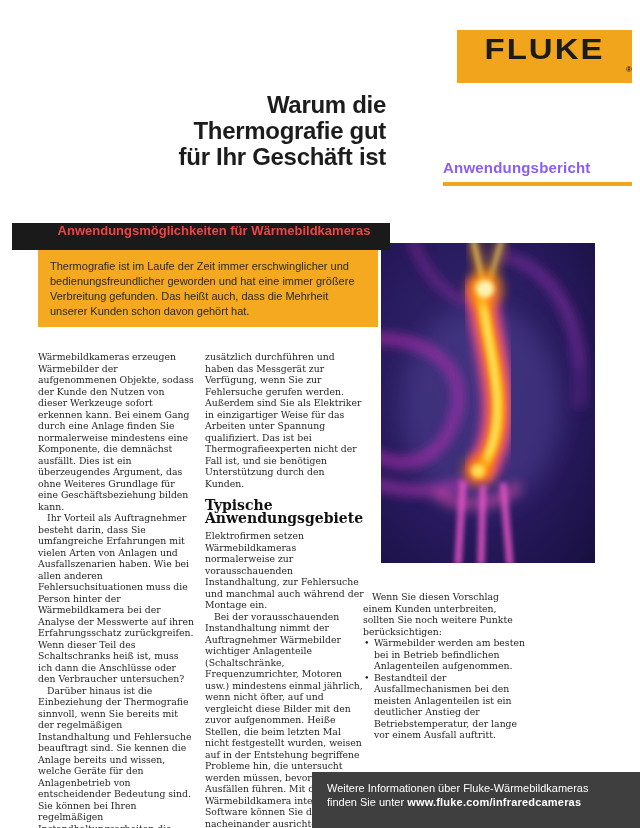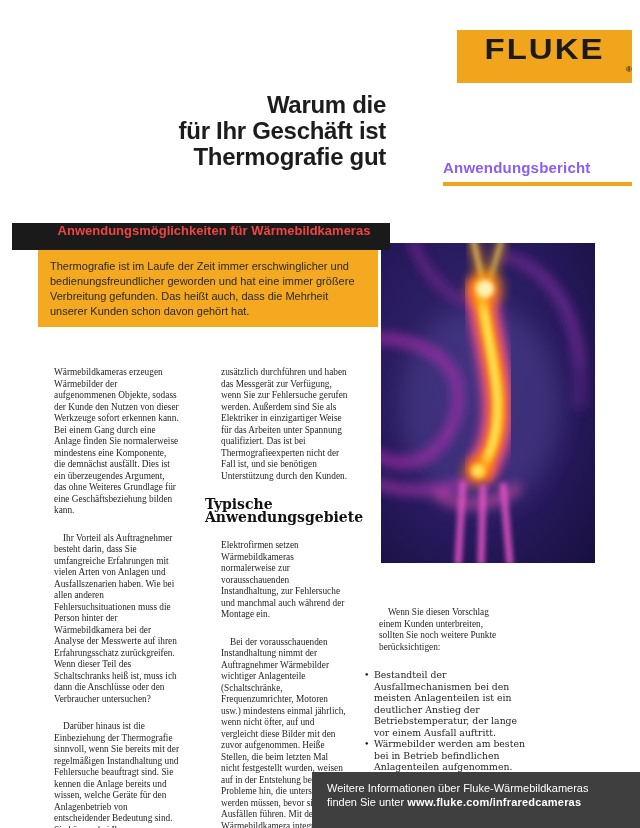--- a/index.html
+++ b/index.html
@@ -59,21 +59,21 @@
   .thermal{
     left:381px;top:243px;width:214px;height:320px;z-index:1;
   }
   .thermal svg{display:block;width:214px;height:320px;}
 
   
   .col{
     font-family:"DejaVu Serif",serif;
     font-size:9.3px;line-height:11.5px;color:#1f1f1f;
   }
-  .col p{margin:16px;font-family:Liberation Serif, serif;}
+  .col p{margin:0;}
   .col p.ind{text-indent:9px;}
   .col-1{left:38px;top:351px;width:157px;}
   .col-2{left:205px;top:351px;width:160px;}
   .col-3{left:363px;top:591px;width:163px;}
   .col-heading{
     font-family:"DejaVu Serif",serif;font-weight:700;
     font-size:14px;line-height:13px;color:#111;
     margin:10px 0 5px 0;width:130px;
   }
   .bullet-list{margin:0;padding:0;list-style:none;}
@@ -96,22 +96,22 @@
 </head>
 <body>
 
 <div class="abs logo-box">
   <span class="logo-text">FLUKE</span>
   <span class="logo-reg">®</span>
 </div>
 
 <div class="abs doc-title">
   <div>Warum die</div>
+  <div>Thermografie gut</div>
   <div>für Ihr Geschäft ist</div>
-  <div>Thermografie gut</div>
 </div>
 
 <div class="abs report-label">Anwendungsbericht</div>
 <div class="abs report-underline"></div>
 
 <div class="abs section-bar">
   <span>Anwendungsmöglichkeiten für Wärmebildkameras</span>
 </div>
 
 <div class="abs intro-box">
@@ -179,21 +179,21 @@
 <div class="abs col col-2">
   <p>zusätzlich durchführen und haben das Messgerät zur Verfügung, wenn Sie zur Fehlersuche gerufen werden. Außerdem sind Sie als Elektriker in einzigartiger Weise für das Arbeiten unter Spannung qualifiziert. Das ist bei Thermografieexperten nicht der Fall ist, und sie benötigen Unterstützung durch den Kunden.</p>
   <div class="col-heading">Typische Anwendungsgebiete</div>
   <p>Elektrofirmen setzen Wärmebildkameras normalerweise zur vorausschauenden Instandhaltung, zur Fehlersuche und manchmal auch während der Montage ein.</p>
   <p class="ind">Bei der vorausschauenden Instandhaltung nimmt der Auftragnehmer Wärmebilder wichtiger Anlagenteile (Schaltschränke, Frequenzumrichter, Motoren usw.) mindestens einmal jährlich, wenn nicht öfter, auf und vergleicht diese Bilder mit den zuvor aufgenommen. Heiße Stellen, die beim letzten Mal nicht festgestellt wurden, weisen auf in der Entstehung begriffene Probleme hin, die untersucht werden müssen, bevor sie zu Ausfällen führen. Mit der in die Wärmebildkamera integrierten Software können Sie die Bilder nacheinander ausrichten,</p>
 </div>
 
 <div class="abs col col-3">
   <p class="ind">Wenn Sie diesen Vorschlag einem Kunden unterbreiten, sollten Sie noch weitere Punkte berücksichtigen:</p>
   <ul class="bullet-list">
+    <li>Wärmebilder werden am besten bei in Betrieb befindlichen Anlagenteilen aufgenommen.</li>
     <li>Bestandteil der Ausfallmechanismen bei den meisten Anlagenteilen ist ein deutlicher Anstieg der Betriebstemperatur, der lange vor einem Ausfall auftritt.</li>
-    <li>Wärmebilder werden am besten bei in Betrieb befindlichen Anlagenteilen aufgenommen.</li>
   </ul>
 </div>
 
 <div class="abs footer-bar">
   <div>Weitere Informationen über Fluke-Wärmebildkameras</div>
   <div><span>finden Sie unter </span><span class="footer-url">www.fluke.com/infraredcameras</span></div>
 </div>
 
 </body></html>

